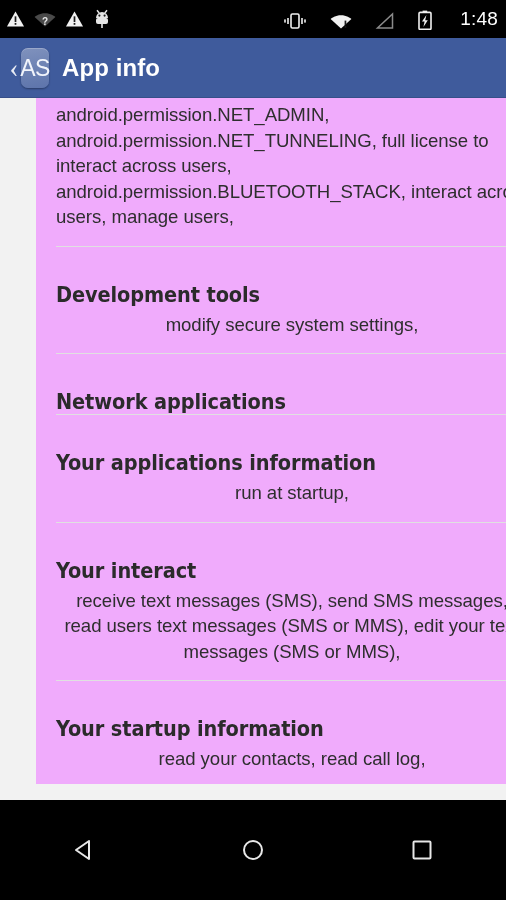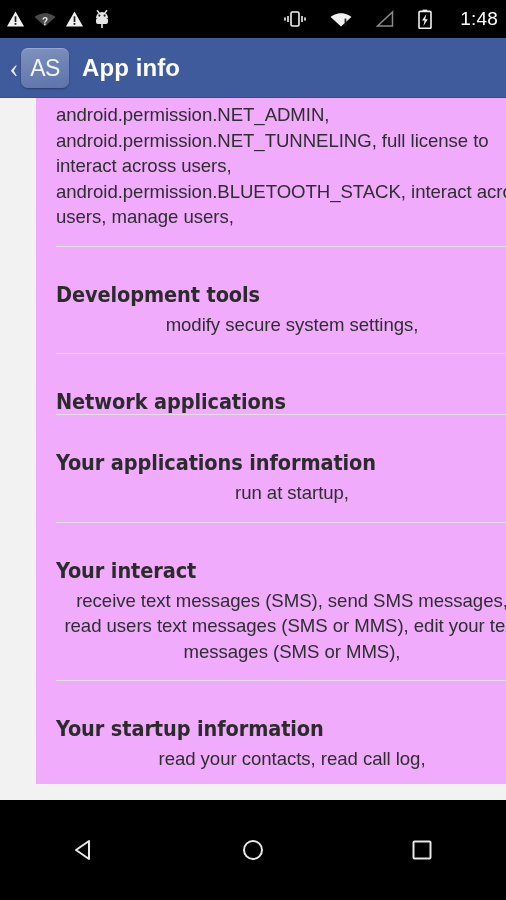--- a/index.html
+++ b/index.html
@@ -11,41 +11,41 @@
   }
   #screen{ position:relative; width:506px; height:900px; overflow:hidden; background:#f2f2f2; }
 
   
   .statusbar{
     position:absolute; top:0; left:0; width:506px; height:38px;
     background:#000; display:flex; align-items:center;
     padding:0 8px 0 6px;
   }
   .sb-left{ display:flex; align-items:center; gap:9px; }
-  .sb-right{ margin-left:auto; display:flex; align-items:center; gap:23px; }
+  .sb-right{ margin-left:auto; display:flex; align-items:flex-end; gap:23px; }
   .sb-clock{
     color:#fff; font-size:19px; letter-spacing:.2px; margin-left:5px;
     font-family:"Liberation Sans", sans-serif;
   }
   .ic{ display:block; }
 
   
   .actionbar{
     position:absolute; top:38px; left:0; width:506px; height:60px;
     background:#3f5b9c;
     display:flex; align-items:center;
     box-shadow:inset 0 -1px 0 rgba(0,0,0,.12);
   }
   .ab-back{
     width:20px; text-align:center; color:#e9ecf5;
     font-size:27px; line-height:1; margin-left:4px;
     font-family:"Liberation Serif", serif; cursor:pointer;
   }
   .ab-appicon{
-    width:48px; height:40px; margin-left:-3px; border-radius:7px;
+    width:28px; height:40px; margin-left:-3px; border-radius:7px;
     background:linear-gradient(170deg,#8092bd 0%,#6e83b4 48%,#5d74ab 100%);
     box-shadow:0 1px 2px rgba(0,0,0,.35), inset 0 1px 0 rgba(255,255,255,.22);
     display:flex; align-items:center; justify-content:center;
     color:#f1f4fb; font-size:23px; letter-spacing:-.5px;
     font-family:"Liberation Sans", sans-serif;
   }
   .ab-title{
     margin-left:13px; color:#ffffff; font-size:24px; font-weight:700;
     letter-spacing:.1px;
   }

